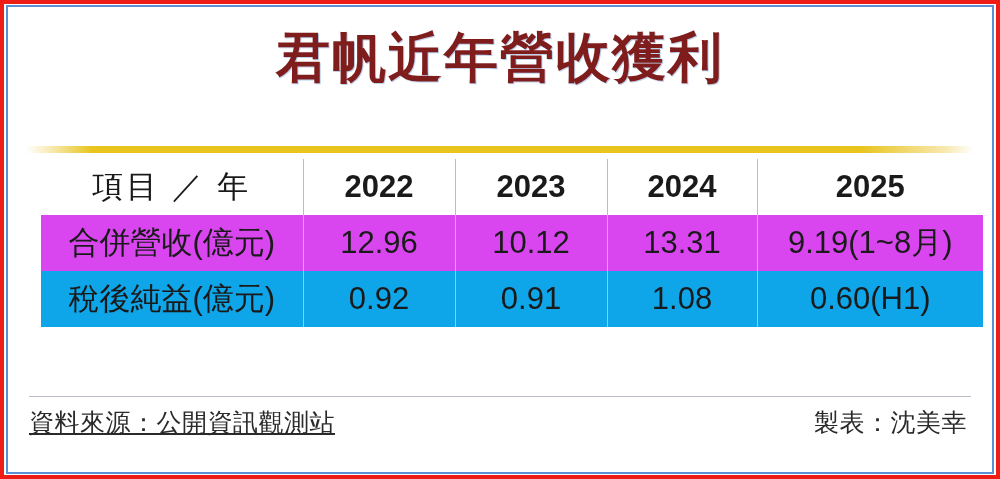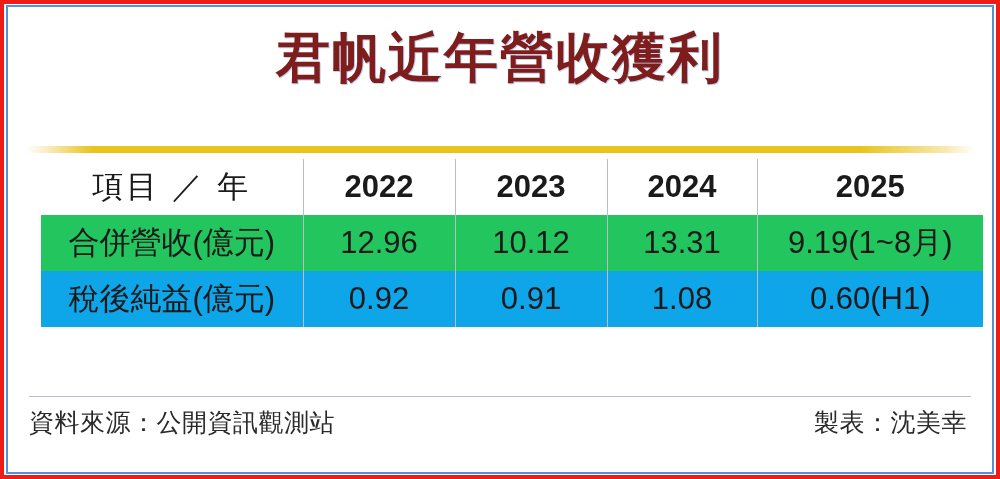--- a/index.html
+++ b/index.html
@@ -128,21 +128,21 @@
   tbody td.row-label {
     text-align: center;
     font-size: 31px;
     letter-spacing: 0px;
   }
   tbody td.row-label.left-align {
     text-align: left;
     padding-left: 10px;
   }
   tbody tr.shaded td {
-    background: #22c55e;
+    background: #d946ef;
   }
   tbody tr.plain td {
     background: #0ea5e9;
   }
 
   
   .table-bottom-rule {
     position: absolute;
     left: 29px;
     top: 396px;
@@ -157,21 +157,21 @@
     left: 29px;
     top: 406px;
     width: 942px;
     display: flex;
     justify-content: space-between;
     align-items: center;
     font-size: 25px;
     color: #2a2a2a;
     letter-spacing: 0.5px;
   }
-  .footer .src { text-align: left; }
+  .footer .src { text-align: left; text-decoration: underline; }
   .footer .by  { text-align: right; padding-right: 4px; }
 </style>
 </head>
 <body>
 
 <div id="page">
 
   <div class="frame-inner-white"></div>
 
   <div class="title-wrap">

